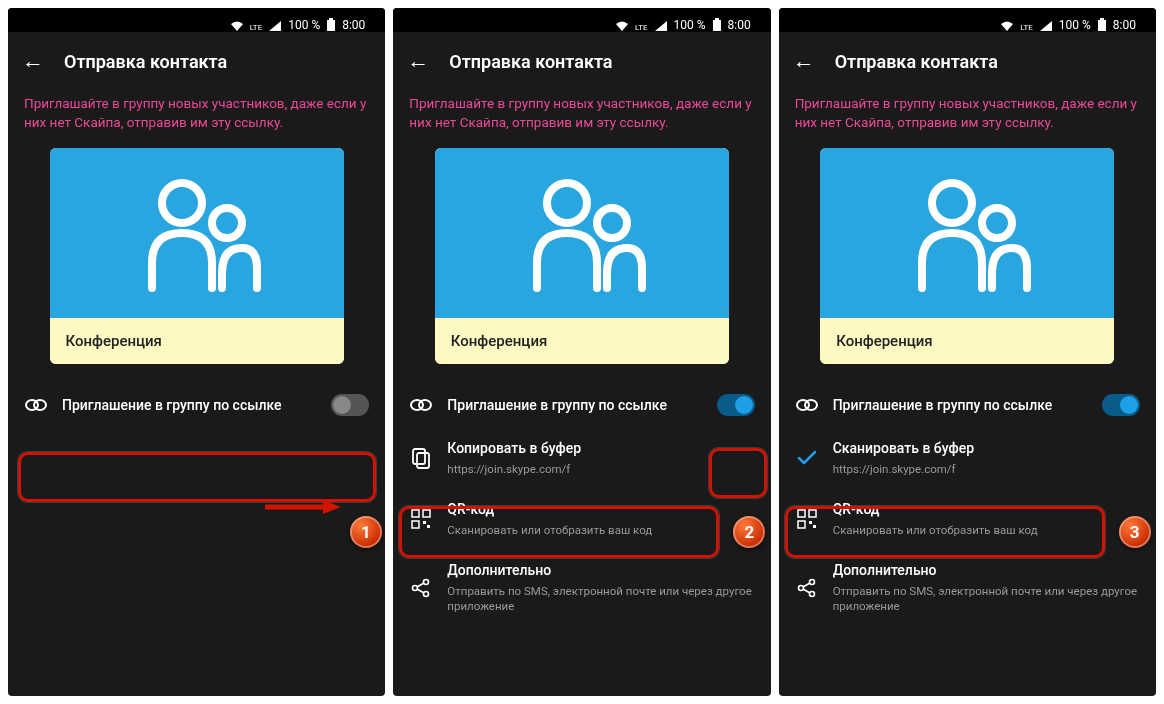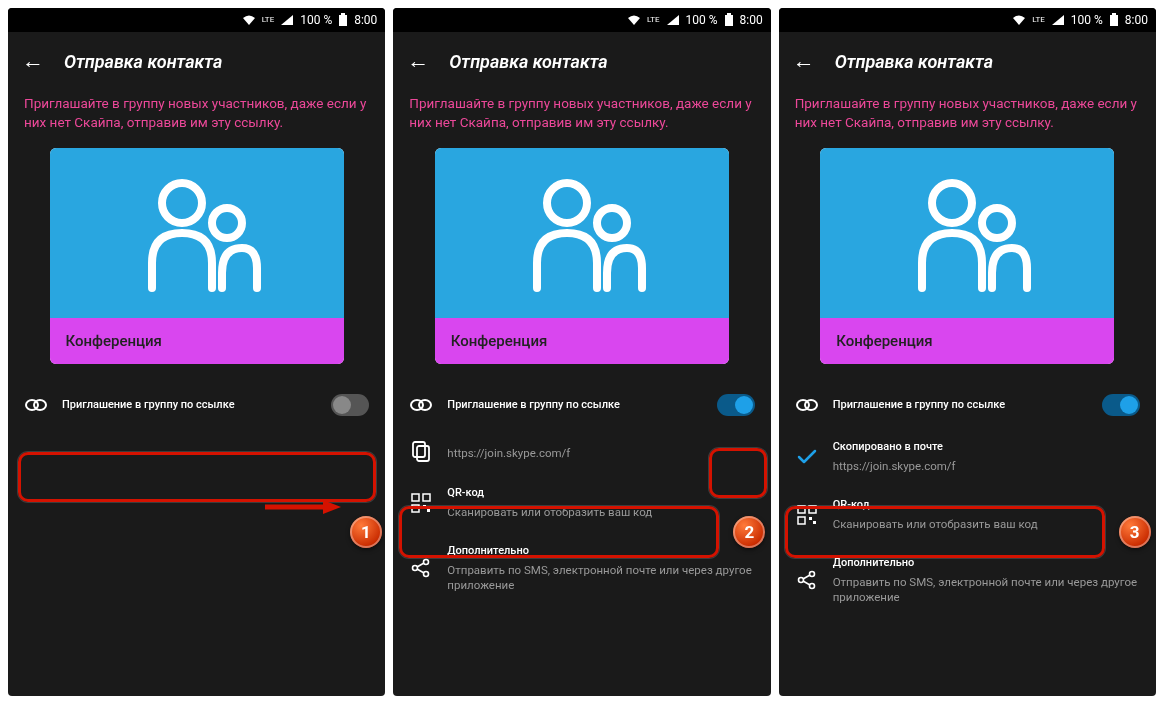--- a/index.html
+++ b/index.html
@@ -20,35 +20,35 @@
     position: relative;
     color: #fff;
     display: flex;
     flex-direction: column;
   }
   .statusbar {
     height: 24px;
     background: #000;
     display: flex;
     justify-content: flex-end;
-    align-items: center;
+    align-items: flex-end;
     gap: 6px;
-    padding: 0 8px;
+    padding: 0 20px;
     font-size: 12px;
     color: #fff;
   }
   .lte { font-size: 8px; line-height: 8px; }
   .header {
     display: flex;
     align-items: center;
     gap: 20px;
     padding: 16px 14px;
   }
   .back-arrow { font-size: 22px; cursor: pointer; }
-  .header-title { font-size: 18px; font-weight: 600; font-style: italic; }
+  .header-title { font-size: 18px; font-weight: 600; }
   .intro {
     font-size: 13.5px;
     color: #ec4899;
     padding: 4px 16px 16px;
     line-height: 1.4;
   }
   .card {
     margin: 0 auto 18px;
     width: 78%;
     border-radius: 6px;
@@ -56,42 +56,42 @@
     background: #fff;
   }
   .card-top {
     background: #29a6e0;
     height: 170px;
     display: flex;
     align-items: center;
     justify-content: center;
   }
   .card-bottom {
-    background: #d946ef;
+    background: #fef9c3;
     color: #222;
     padding: 14px 16px;
     font-size: 15px;
     font-weight: 500;
   }
   .row {
     display: flex;
     align-items: center;
     padding: 12px 16px;
     gap: 14px;
     position: relative;
   }
   .row .icon-slot {
     width: 24px;
     display: flex;
     justify-content: center;
     align-items: center;
     flex-shrink: 0;
   }
   .row-content { flex: 1; min-width: 0; }
-  .row-title { font-size: 11px; font-weight: 500; color: #fff; }
+  .row-title { font-size: 14px; font-weight: 500; color: #fff; }
   .row-sub { font-size: 11.5px; color: #999; line-height: 1.3; margin-top: 6px;
     white-space: nowrap; overflow: hidden; text-overflow: clip;
     mask-image: linear-gradient(to right, #000 75%, transparent 98%);
     -webkit-mask-image: linear-gradient(to right, #000 75%, transparent 98%);
   }
   .toggle {
     width: 38px; height: 22px; border-radius: 11px;
     background: #555; position: relative; flex-shrink: 0;
   }
   .toggle::after {
@@ -252,20 +252,21 @@
   <div class="row">
     <span class="icon-slot">
       <svg width="20" height="22" viewBox="0 0 20 22">
           <g fill="none" stroke="#fff" stroke-width="1.8">
             <rect x="2" y="2" width="12" height="15" rx="2"></rect>
             <rect x="6" y="6" width="12" height="15" rx="2"></rect>
           </g>
         </svg>
     </span>
     <div class="row-content">
+      <div class="row-title">Копировать в буфер</div>
       <div class="row-sub">https://join.skype.com/f</div>
     </div>
   </div>
   <div class="row">
     <span class="icon-slot">
       <svg width="20" height="20" viewBox="0 0 20 20">
           <g fill="#fff">
             <rect x="1" y="1" width="7" height="7" fill="none" stroke="#fff" stroke-width="1.5"></rect>
             <rect x="12" y="1" width="7" height="7" fill="none" stroke="#fff" stroke-width="1.5"></rect>
             <rect x="1" y="12" width="7" height="7" fill="none" stroke="#fff" stroke-width="1.5"></rect>
@@ -356,21 +357,21 @@
       </div>
     <div class="toggle on"></div>
   </div>
   <div class="row">
     <span class="icon-slot">
       <svg width="22" height="18" viewBox="0 0 22 18">
           <path d="M3 9 L8 14 L19 3" fill="none" stroke="#1ea0e8" stroke-width="2.5" stroke-linecap="round" stroke-linejoin="round"></path>
         </svg>
     </span>
     <div class="row-content">
-      <div class="row-title">Скопировано в почте</div>
+      <div class="row-title">Сканировать в буфер</div>
       <div class="row-sub">https://join.skype.com/f</div>
     </div>
   </div>
   <div class="row">
     <span class="icon-slot">
       <svg width="20" height="20" viewBox="0 0 20 20">
           <g fill="#fff">
             <rect x="1" y="1" width="7" height="7" fill="none" stroke="#fff" stroke-width="1.5"></rect>
             <rect x="12" y="1" width="7" height="7" fill="none" stroke="#fff" stroke-width="1.5"></rect>
             <rect x="1" y="12" width="7" height="7" fill="none" stroke="#fff" stroke-width="1.5"></rect>

